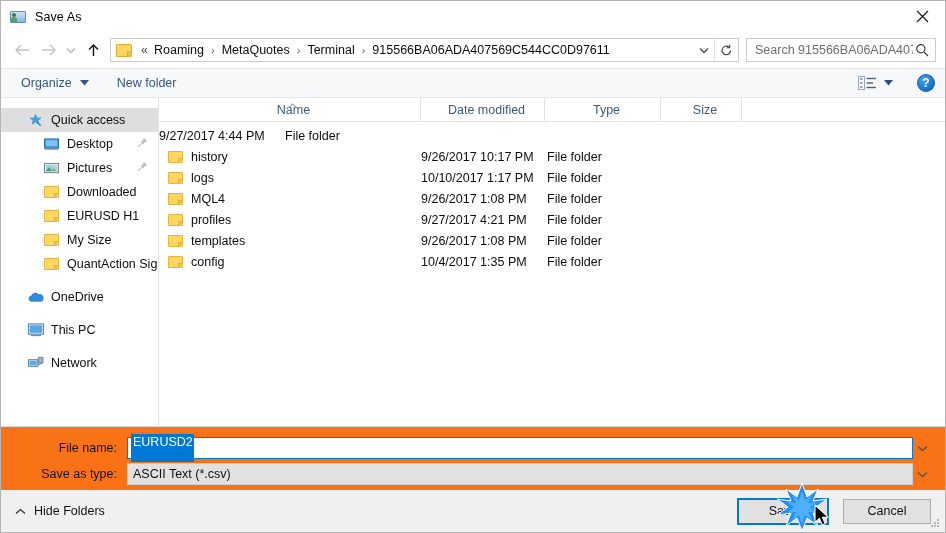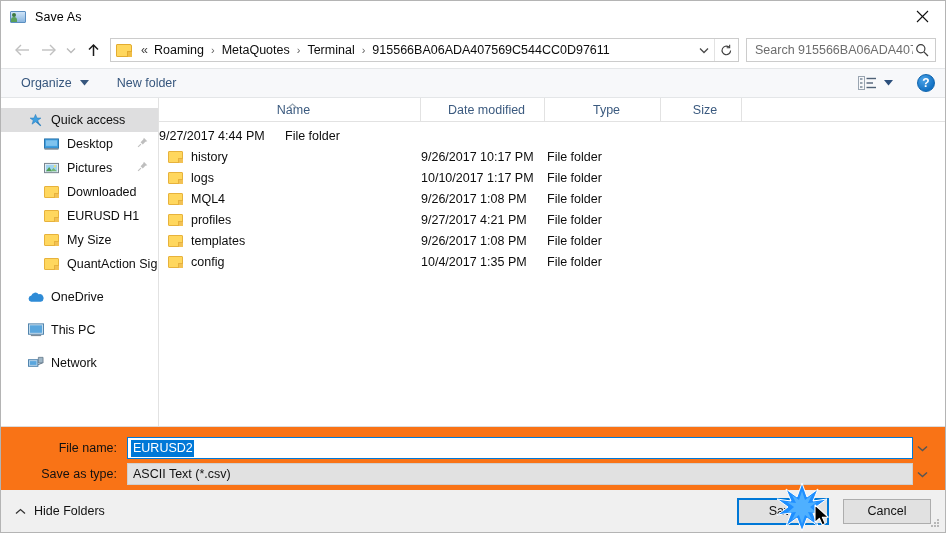--- a/index.html
+++ b/index.html
@@ -219,21 +219,21 @@
   .inputwrap {
     flex: 1; height: 22px; display: flex; align-items: center;
     position: relative;
   }
   #filename-field {
     flex: 1; height: 22px; border: 1px solid #0078d7; background: #ffffff;
     display: flex; align-items: center; padding: 0 2px 0 3px;
   }
   #filename-value {
     background: #0078d7; color: #ffffff; font-size: 12.5px;
-    padding: 1px 1px 1px 2px; line-height: 15px;
+    padding: 1px 1px 12px 2px; line-height: 15px;
   }
   #filetype-field {
     flex: 1; height: 22px; border: 1px solid #cfcfcf; background: #e1e1e1;
     display: flex; align-items: center; padding: 0 2px 0 5px;
     font-size: 12.5px; color: #111;
   }
   .fld-arrow {
     width: 18px; flex: none; display: flex; align-items: center; justify-content: center;
     cursor: default;
   }

